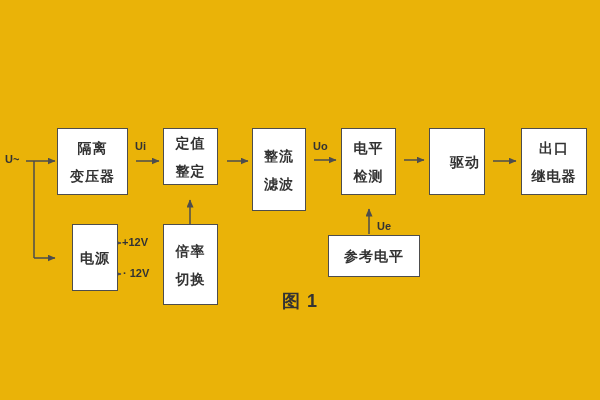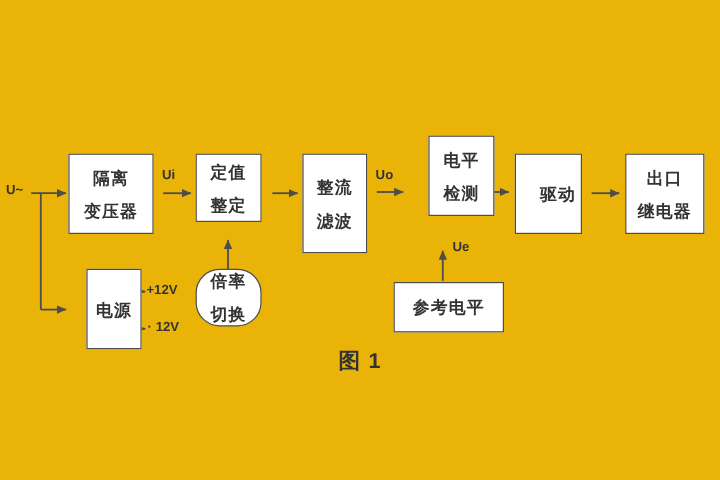--- a/index.html
+++ b/index.html
@@ -80,45 +80,45 @@
     <span>变压器</span>
   </div>
   <div class="box" style="left:163px; top:128px; width:55px; height:57px;">
     <span>定值</span>
     <span>整定</span>
   </div>
   <div class="box" style="left:252px; top:128px; width:54px; height:83px;">
     <span>整流</span>
     <span>滤波</span>
   </div>
-  <div class="box" style="left:341px; top:113px; width:55px; height:67px;margin-left:16px;">
+  <div class="box" style="left:341px; top:128px; width:55px; height:67px;">
     <span>电平</span>
     <span>检测</span>
   </div>
   <div class="box" style="left:429px; top:128px; width:56px; height:67px;padding-left:16px;">
     <span>驱动</span>
   </div>
   <div class="box" style="left:521px; top:128px; width:66px; height:67px;">
     <span>出口</span>
     <span>继电器</span>
   </div>
 
   <div class="box" style="left:72px;  top:224px; width:46px; height:67px;">
     <span>电源</span>
   </div>
-  <div class="box" style="left:163px; top:224px; width:55px; height:48px;border-radius:20px;">
+  <div class="box" style="left:163px; top:224px; width:55px; height:81px;">
     <span>倍率</span>
     <span>切换</span>
   </div>
   <div class="box" style="left:328px; top:235px; width:92px; height:42px;">
     <span>参考电平</span>
   </div>
 
   <div class="sig" style="left:5px;   top:153px;">U~</div>
   <div class="sig" style="left:135px; top:140px;">Ui</div>
   <div class="sig" style="left:313px; top:140px;">Uo</div>
-  <div class="sig" style="left:377px; top:200px;text-align:center;">Ue</div>
+  <div class="sig" style="left:377px; top:220px;text-align:center;">Ue</div>
   <div class="sig" style="left:122px; top:236px;">+12V</div>
   <div class="sig" style="left:123px; top:267px;">· 12V</div>
 
   <div class="caption" style="left:282px; top:289px;">图 1</div>
 
 </div>
 
 </body></html>

